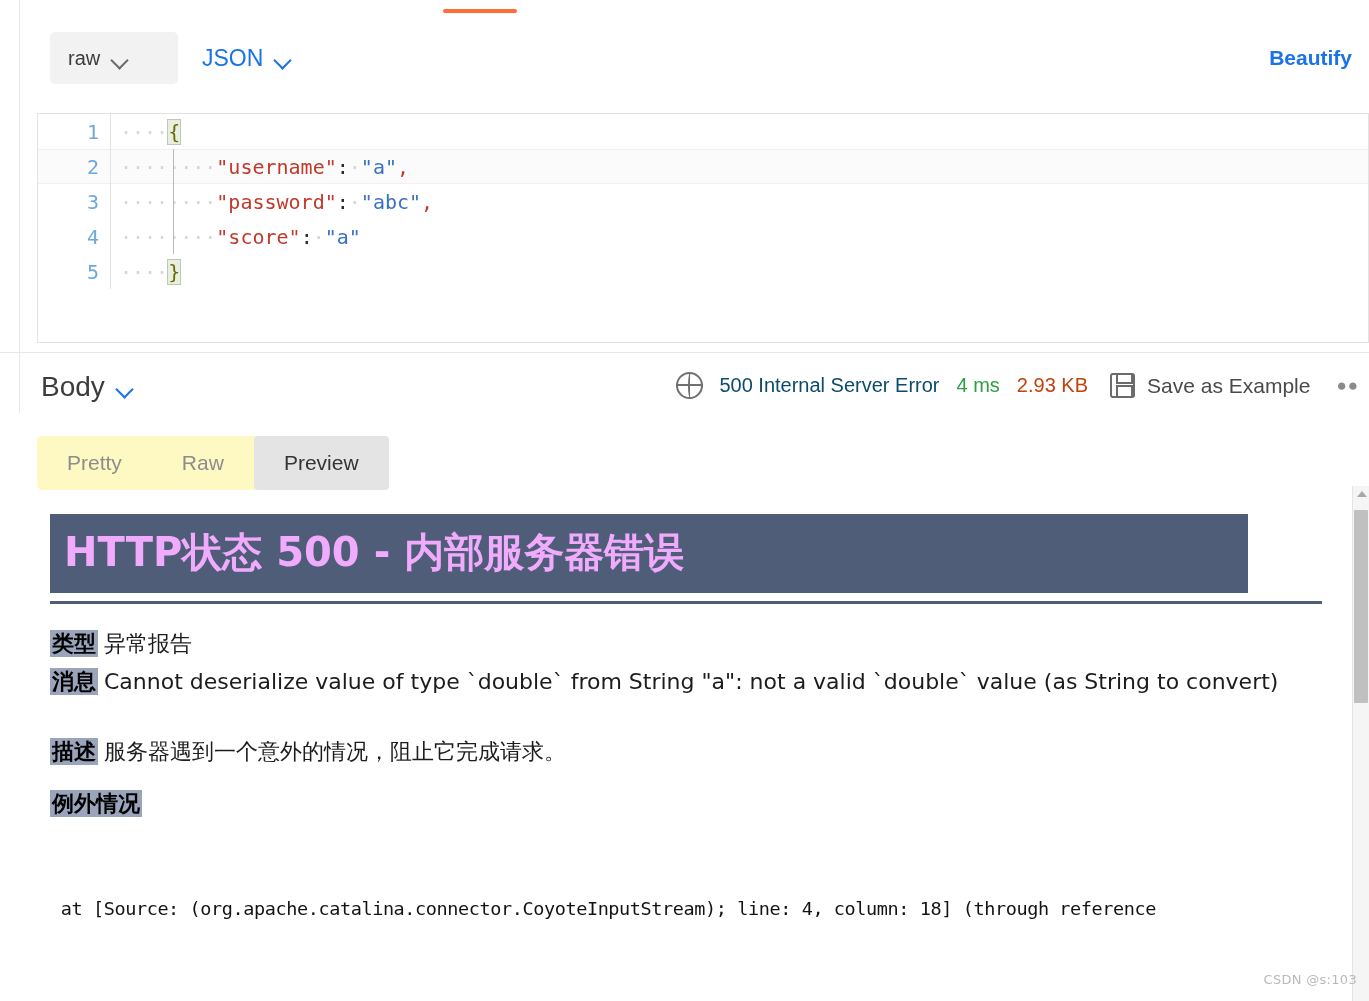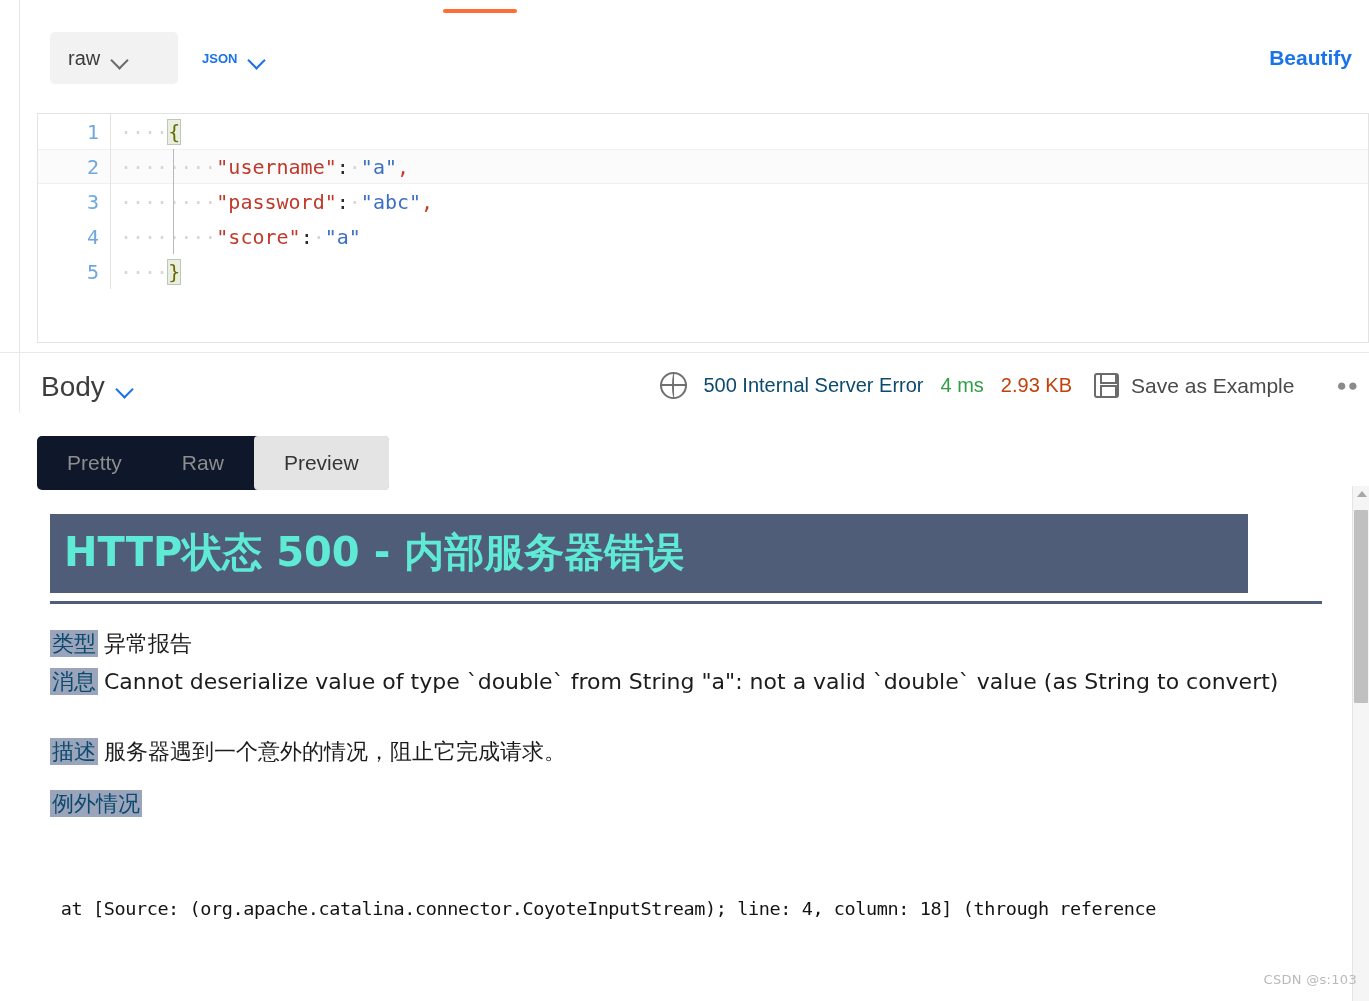--- a/index.html
+++ b/index.html
@@ -53,21 +53,21 @@
     font-size: 20px; color: #3c3c3c; font-weight: 400;
   }
   .json-select {
     position: absolute;
     left: 182px; top: 2px;
     height: 52px;
     display: flex; align-items: center;
     cursor: pointer;
   }
   .json-select .lbl {
-    font-size: 13px; color: #1a73e8; font-weight: 700;
+    font-size: 23px; color: #1a73e8; font-weight: 400;
   }
   .chev {
     margin-left: 13px;
     width: 15px; height: 9px;
     display: inline-block;
     position: relative;
   }
   .chev::before {
     content: "";
     position: absolute; left: 0; top: 0;
@@ -188,32 +188,32 @@
     flex: 0 0 auto;
   }
   .save-icon::before {
     content:""; position:absolute; left: 4px; top: 0px;
     width: 13px; height: 7px; border: 2px solid #6b6b6b; border-top: none;
   }
   .save-icon::after {
     content:""; position:absolute; left: 4px; bottom: 0px;
     width: 13px; height: 9px; border: 2px solid #6b6b6b; border-bottom: none;
   }
-  .save-label { font-size: 21px; color: #4a4a4a; margin-right: 42px; }
+  .save-label { font-size: 21px; color: #4a4a4a; margin-right: 26px; }
   .more-icon {
     font-size: 17px; color: #8a8a8a; letter-spacing: 1px;
     margin-right: 2px;
   }
 
   
   .view-tabs {
     position: absolute;
     left: 37px; top: 436px;
     height: 54px;
-    background: #0f172a;
+    background: #fef9c3;
     border-radius: 5px;
     display: flex;
     align-items: stretch;
   }
   .vtab {
     display: flex; align-items: center; justify-content: center;
     padding: 0 30px;
     font-size: 21px;
     color: #8d8d8d;
     cursor: pointer;
@@ -230,21 +230,21 @@
     left: 37px; top: 497px;
     width: 1315px; height: 504px;
     background: #fff;
     overflow: hidden;
   }
   .err-title {
     position: absolute;
     left: 13px; top: 17px;
     width: 1198px;
     background: #4f5d79;
-    color: #5eead4;
+    color: #f0abfc;
     font-size: 40px;
     font-weight: 700;
     padding: 11px 14px 13px 14px;
     letter-spacing: 0px;
     font-family: "DejaVu Sans", sans-serif;
   }
   .err-hr {
     position: absolute;
     left: 13px; top: 104px;
     width: 1272px; height: 3px;
@@ -253,22 +253,22 @@
   .err-line {
     position: absolute;
     left: 13px;
     font-size: 22px;
     color: #1c1c1c;
     white-space: nowrap;
     font-family: "DejaVu Sans", sans-serif;
   }
   .err-line b {
     background: #9aa5bb;
-    color: #0c4a6e;
-    font-weight: 400;
+    color: #000000;
+    font-weight: 700;
     padding: 1px 2px;
     margin-right: 6px;
   }
   .err-l1 { top: 132px; }
   .err-l2 { top: 170px; }
   .err-l3 { top: 240px; }
   .err-l4 { top: 292px; }
 
   .trace {
     position: absolute;

